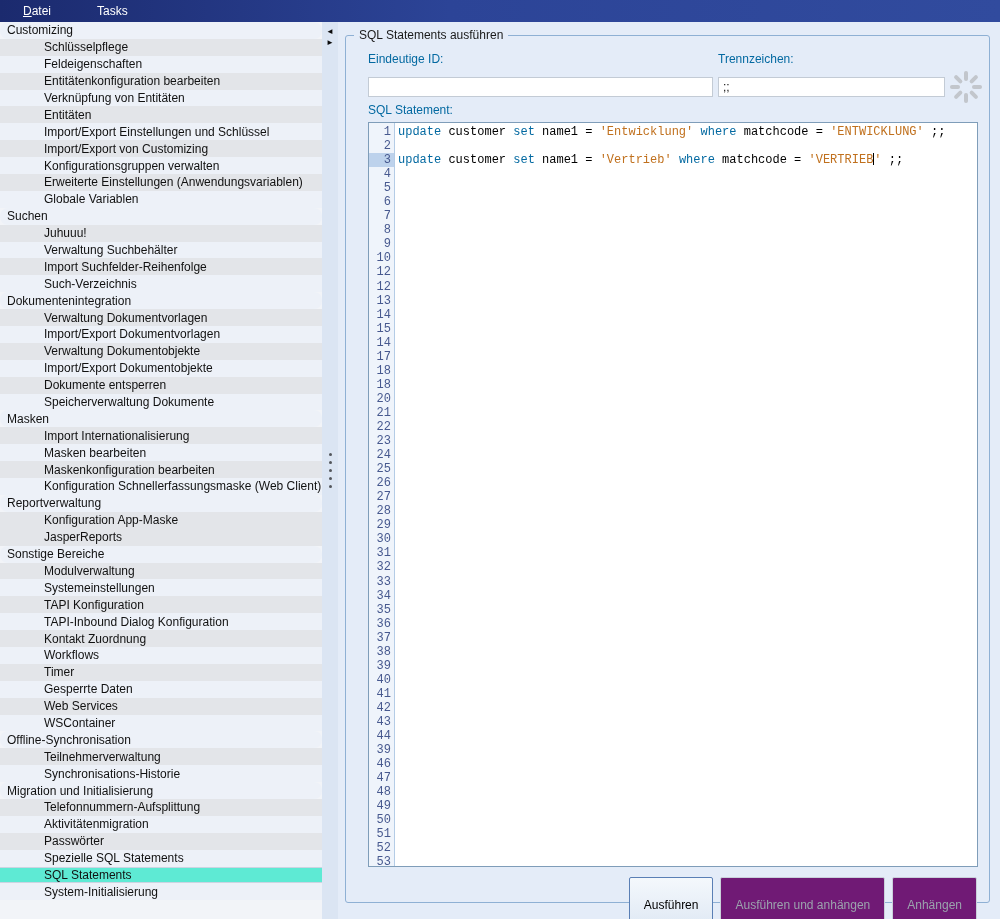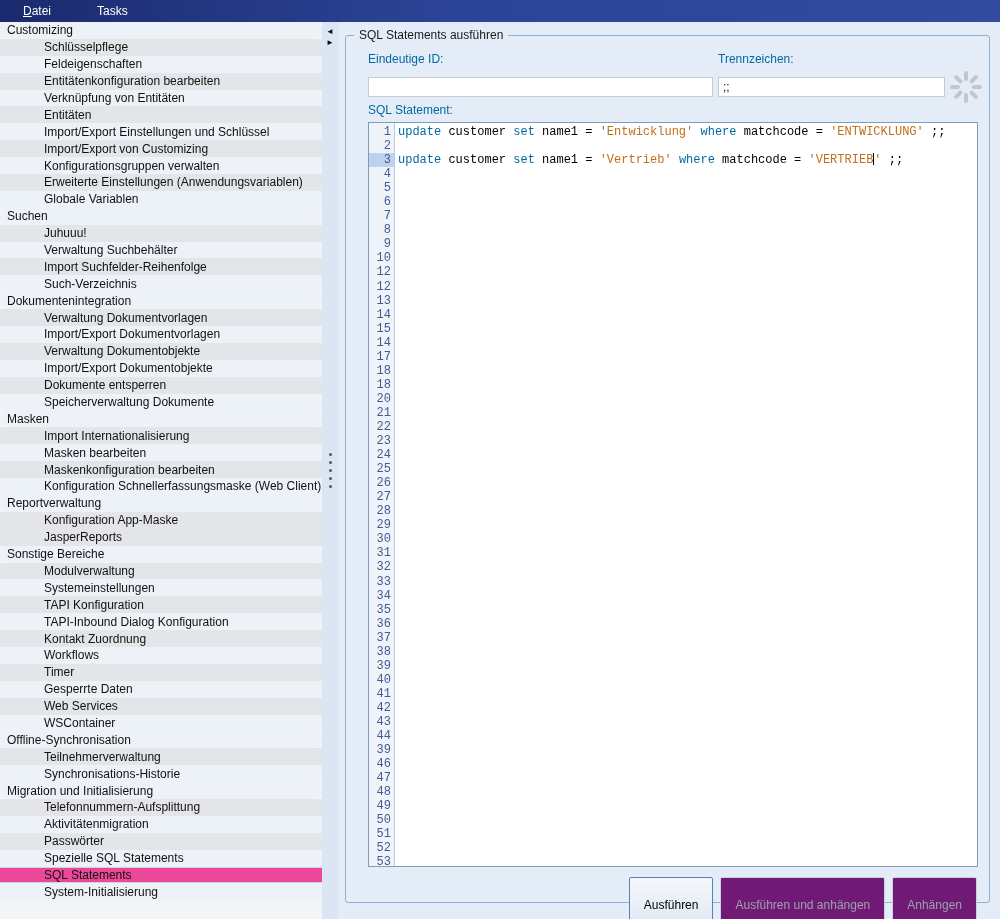--- a/index.html
+++ b/index.html
@@ -19,21 +19,21 @@
   
   .sidebar{
     position:absolute;left:0;top:22px;width:322px;height:897px;
     background:#f2f4f8;overflow:hidden;
   }
   .nav-row{height:16.9px;display:flex;align-items:center;white-space:nowrap;overflow:hidden;}
   .nav-row.cat{padding-left:7px;border-radius:8px;}
   .nav-row.item{padding-left:44px;}
   .shade-light{background:#edf1f8;}
   .shade-gray{background:#e3e5e9;}
-  .shade-selected{background:#ec4899;box-shadow:inset 0 1px 0 #ccd4e2, inset 0 -1px 0 #ccd4e2;}
+  .shade-selected{background:#5eead4;box-shadow:inset 0 1px 0 #ccd4e2, inset 0 -1px 0 #ccd4e2;}
   
   .splitter{
     position:absolute;left:322px;top:22px;width:16px;height:897px;
     background:#dbe5f3;
   }
   .split-arrows{position:absolute;left:0;top:4px;width:16px;text-align:center;color:#0a0a0a;
     font-size:8px;line-height:11px;}
   .split-dots{position:absolute;left:0;top:431px;width:16px;display:flex;flex-direction:column;align-items:center;gap:5px;}
   .split-dots i{width:3px;height:3px;border-radius:50%;background:#53565c;display:block;}
   

